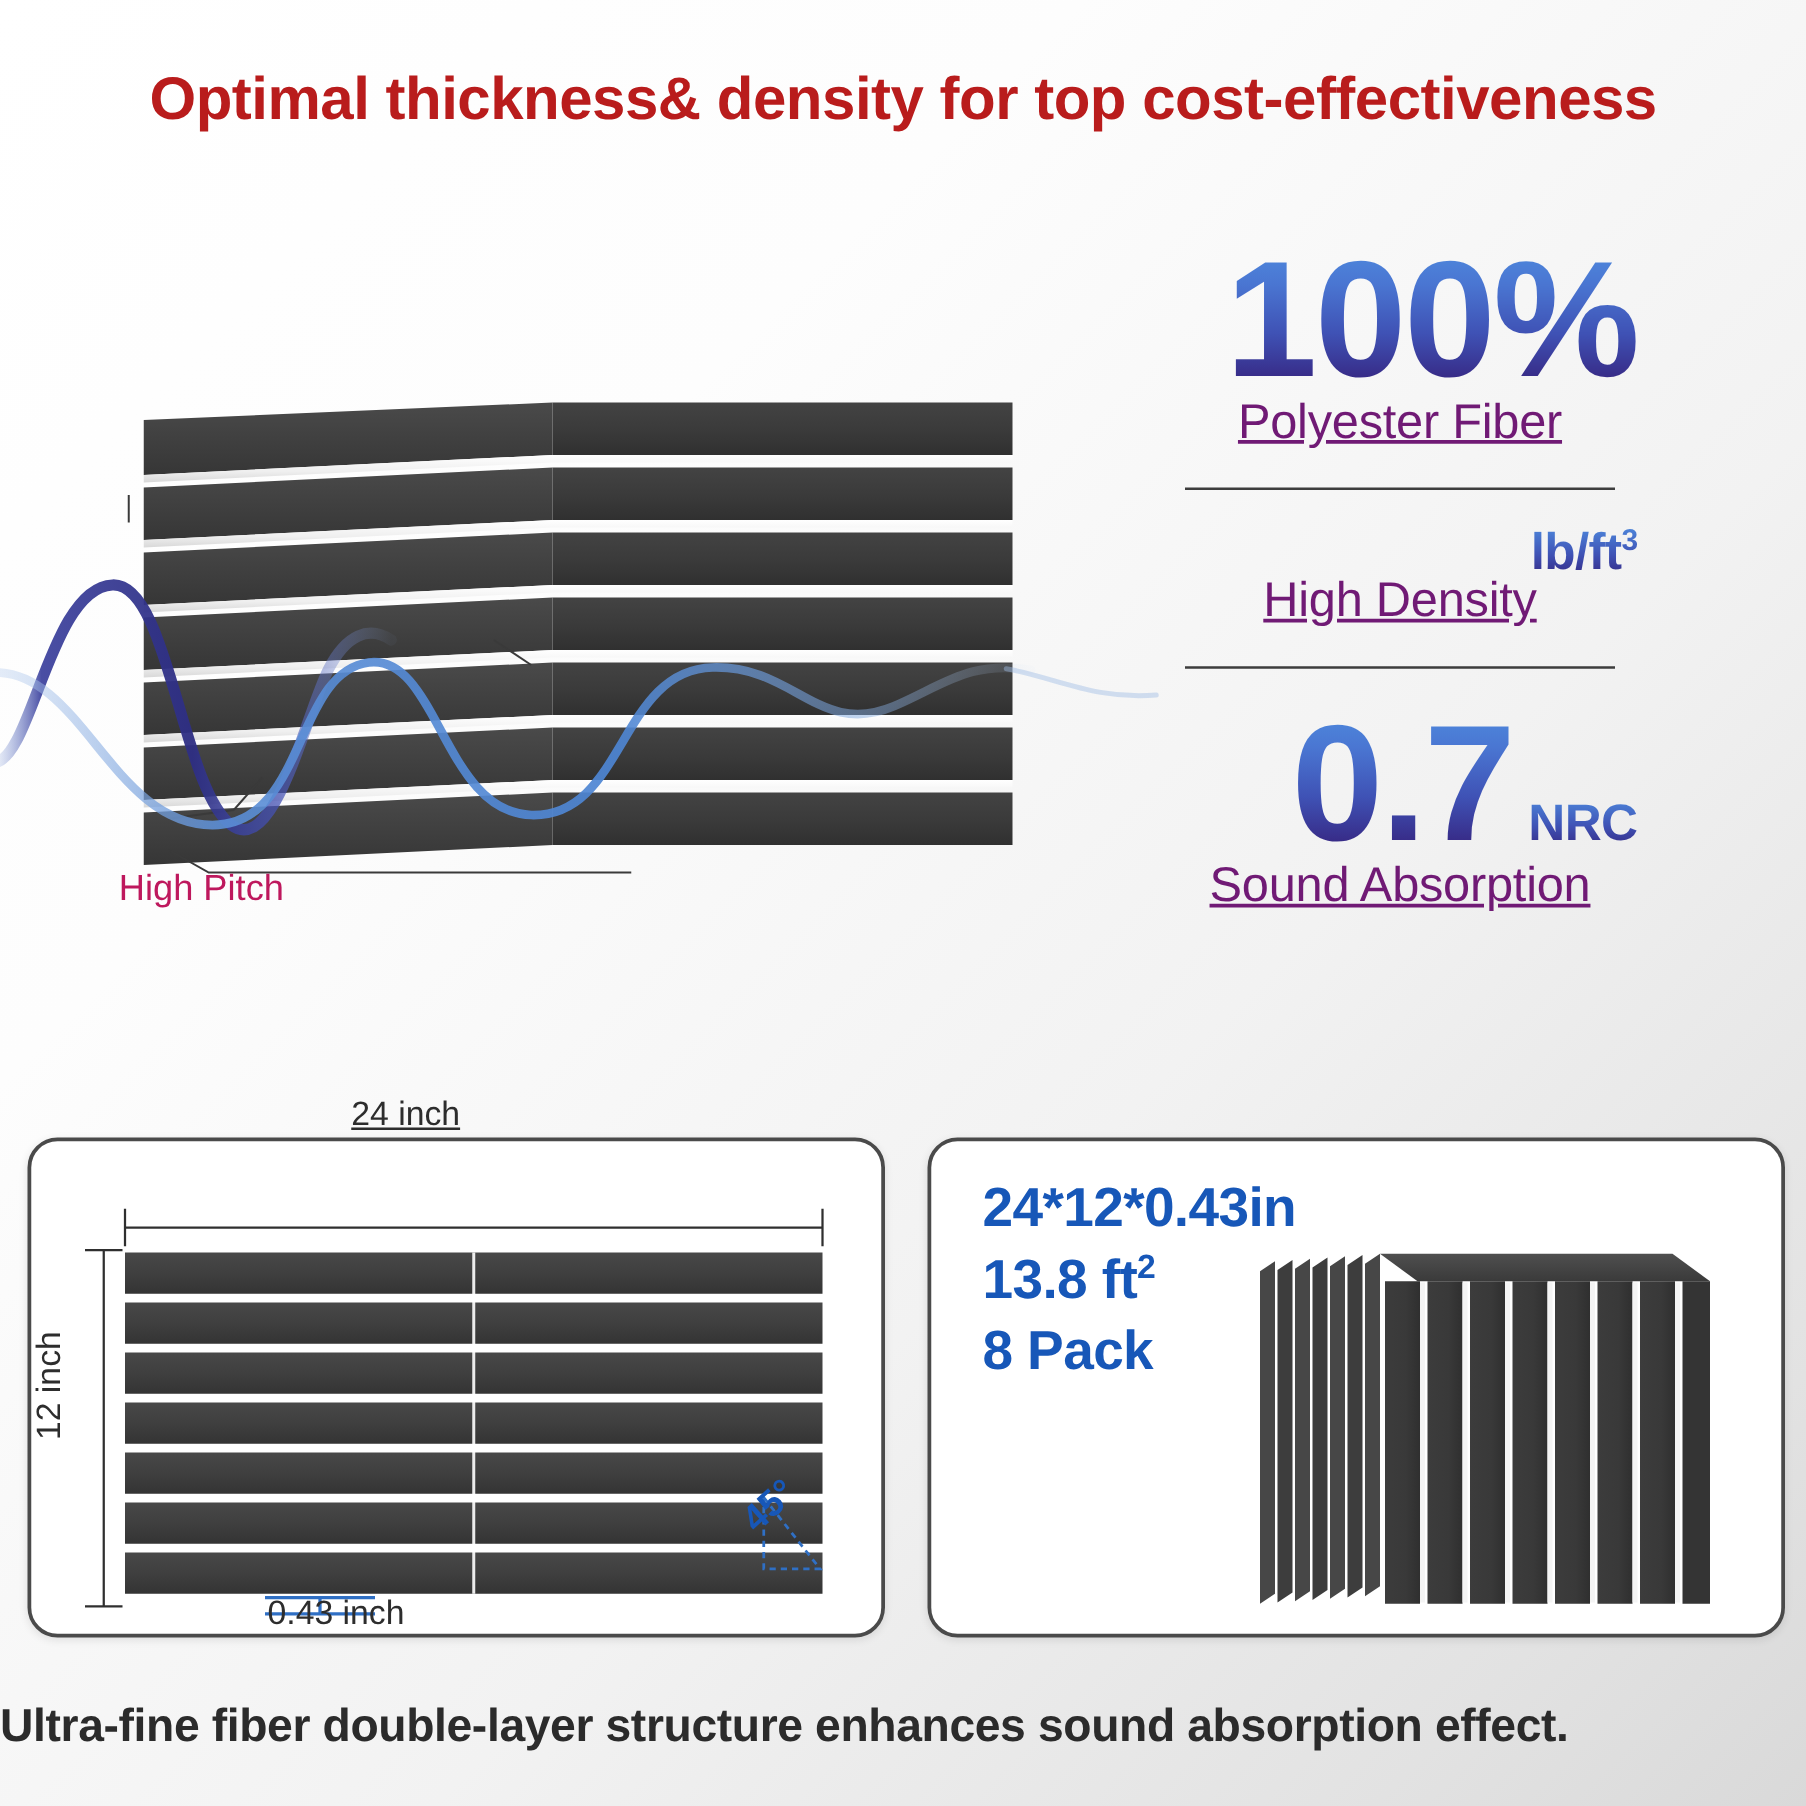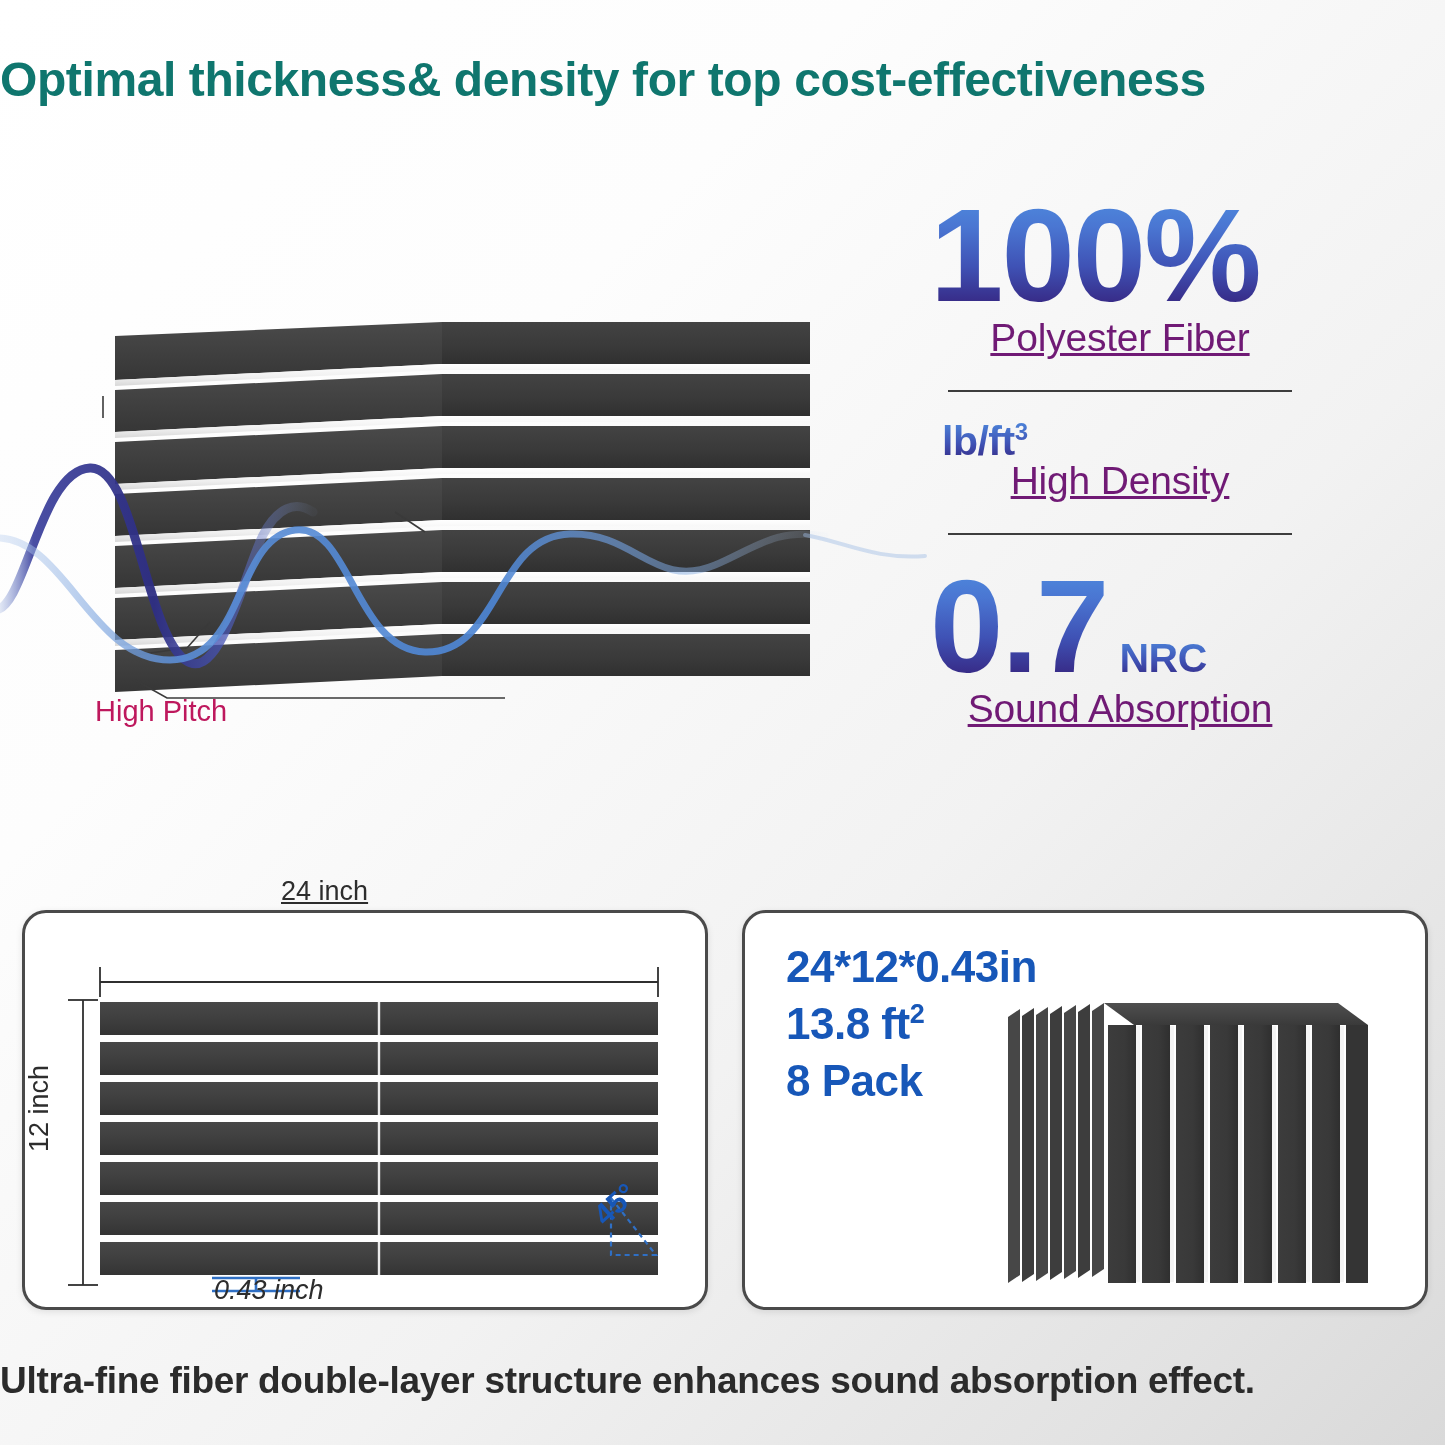--- a/index.html
+++ b/index.html
@@ -6,43 +6,43 @@
   html,body { width:1445px; height:1445px; }
   body {
     font-family:"Liberation Sans", sans-serif;
     background:linear-gradient(135deg,#ffffff 0%,#fdfdfd 30%,#f2f2f2 62%,#e2e2e2 88%,#d9d9d9 100%);
     position:relative; overflow:hidden; color:#2e2e2e;
   }
 
   
   .headline{
     position:absolute; left:0; top:52px; width:1445px;
-    font-size:48px; font-weight:700;
-    letter-spacing:-0.4px; color:#0f766e; white-space:nowrap;
+    text-align:center; font-size:48px; font-weight:700;
+    letter-spacing:-0.4px; color:#b91c1c; white-space:nowrap;
   }
   .footline{
     position:absolute; left:0; top:1360px; width:1184px;
     text-align:right; font-size:37px; font-weight:700;
     letter-spacing:-0.3px; color:#2b2b2b; white-space:nowrap;
   }
 
   
   .hero{ position:absolute; left:95px; top:300px; width:720px; height:390px; }
   .hero-svg{ position:absolute; left:0; top:0; }
 
   .hero-label{
     position:absolute; font-size:29px; color:#be185d; white-space:nowrap;
   }
   .lbl-high{ left:0px;  top:395px; }
   .lbl-mid { left:75px; top:685px; color:#3a3a3a; }
 
   
   .stats{ position:absolute; left:930px; top:190px; width:380px; }
   .stat{ text-align:center; }
-  .stat-row{ display:flex; align-items:baseline; justify-content:flex-start; }
+  .stat-row{ display:flex; align-items:baseline; justify-content:flex-end; }
   .big-num{
     font-size:132px; font-weight:700; line-height:1.0; letter-spacing:-2px;
     background:linear-gradient(180deg,#4f8ee0 0%,#4a76d2 28%,#3f52b5 58%,#372a86 86%,#33217a 100%);
     -webkit-background-clip:text; background-clip:text; color:transparent;
     -webkit-text-fill-color:transparent;
   }
   .unit{
     font-size:41px; font-weight:700; letter-spacing:-0.5px; margin-left:12px;
     background:linear-gradient(180deg,#4f8ee0 0%,#3f52b5 55%,#33217a 100%);
     -webkit-background-clip:text; background-clip:text; color:transparent;
@@ -63,21 +63,21 @@
     border:3px solid #4a4a4a; border-radius:24px;
     box-shadow:0 2px 7px rgba(0,0,0,.10);
   }
   #card-left { left:22px;  top:910px; width:686px;  height:400px; }
   #card-right{ left:742px; top:910px; width:686px;  height:400px; }
 
   .dim-text{
     position:absolute; font-size:27px; color:#2d2d2d; white-space:nowrap;
   }
   .dim-w { left:281px; top:876px;text-decoration:underline; }
-  .dim-t { left:214px; top:1275px;font-style:italic; }
+  .dim-t { left:214px; top:1275px; }
   .dim-h {
     left:-4px; top:1093px; transform:rotate(-90deg); transform-origin:center;
   }
 
   .spec-list{
     position:absolute; left:786px; top:938px;
     color:#1757b8; font-weight:700; line-height:1.30;
   }
   .spec-line{ font-size:44px; letter-spacing:-0.5px; white-space:nowrap; }
   .spec-line sup{ font-size:27px; }

